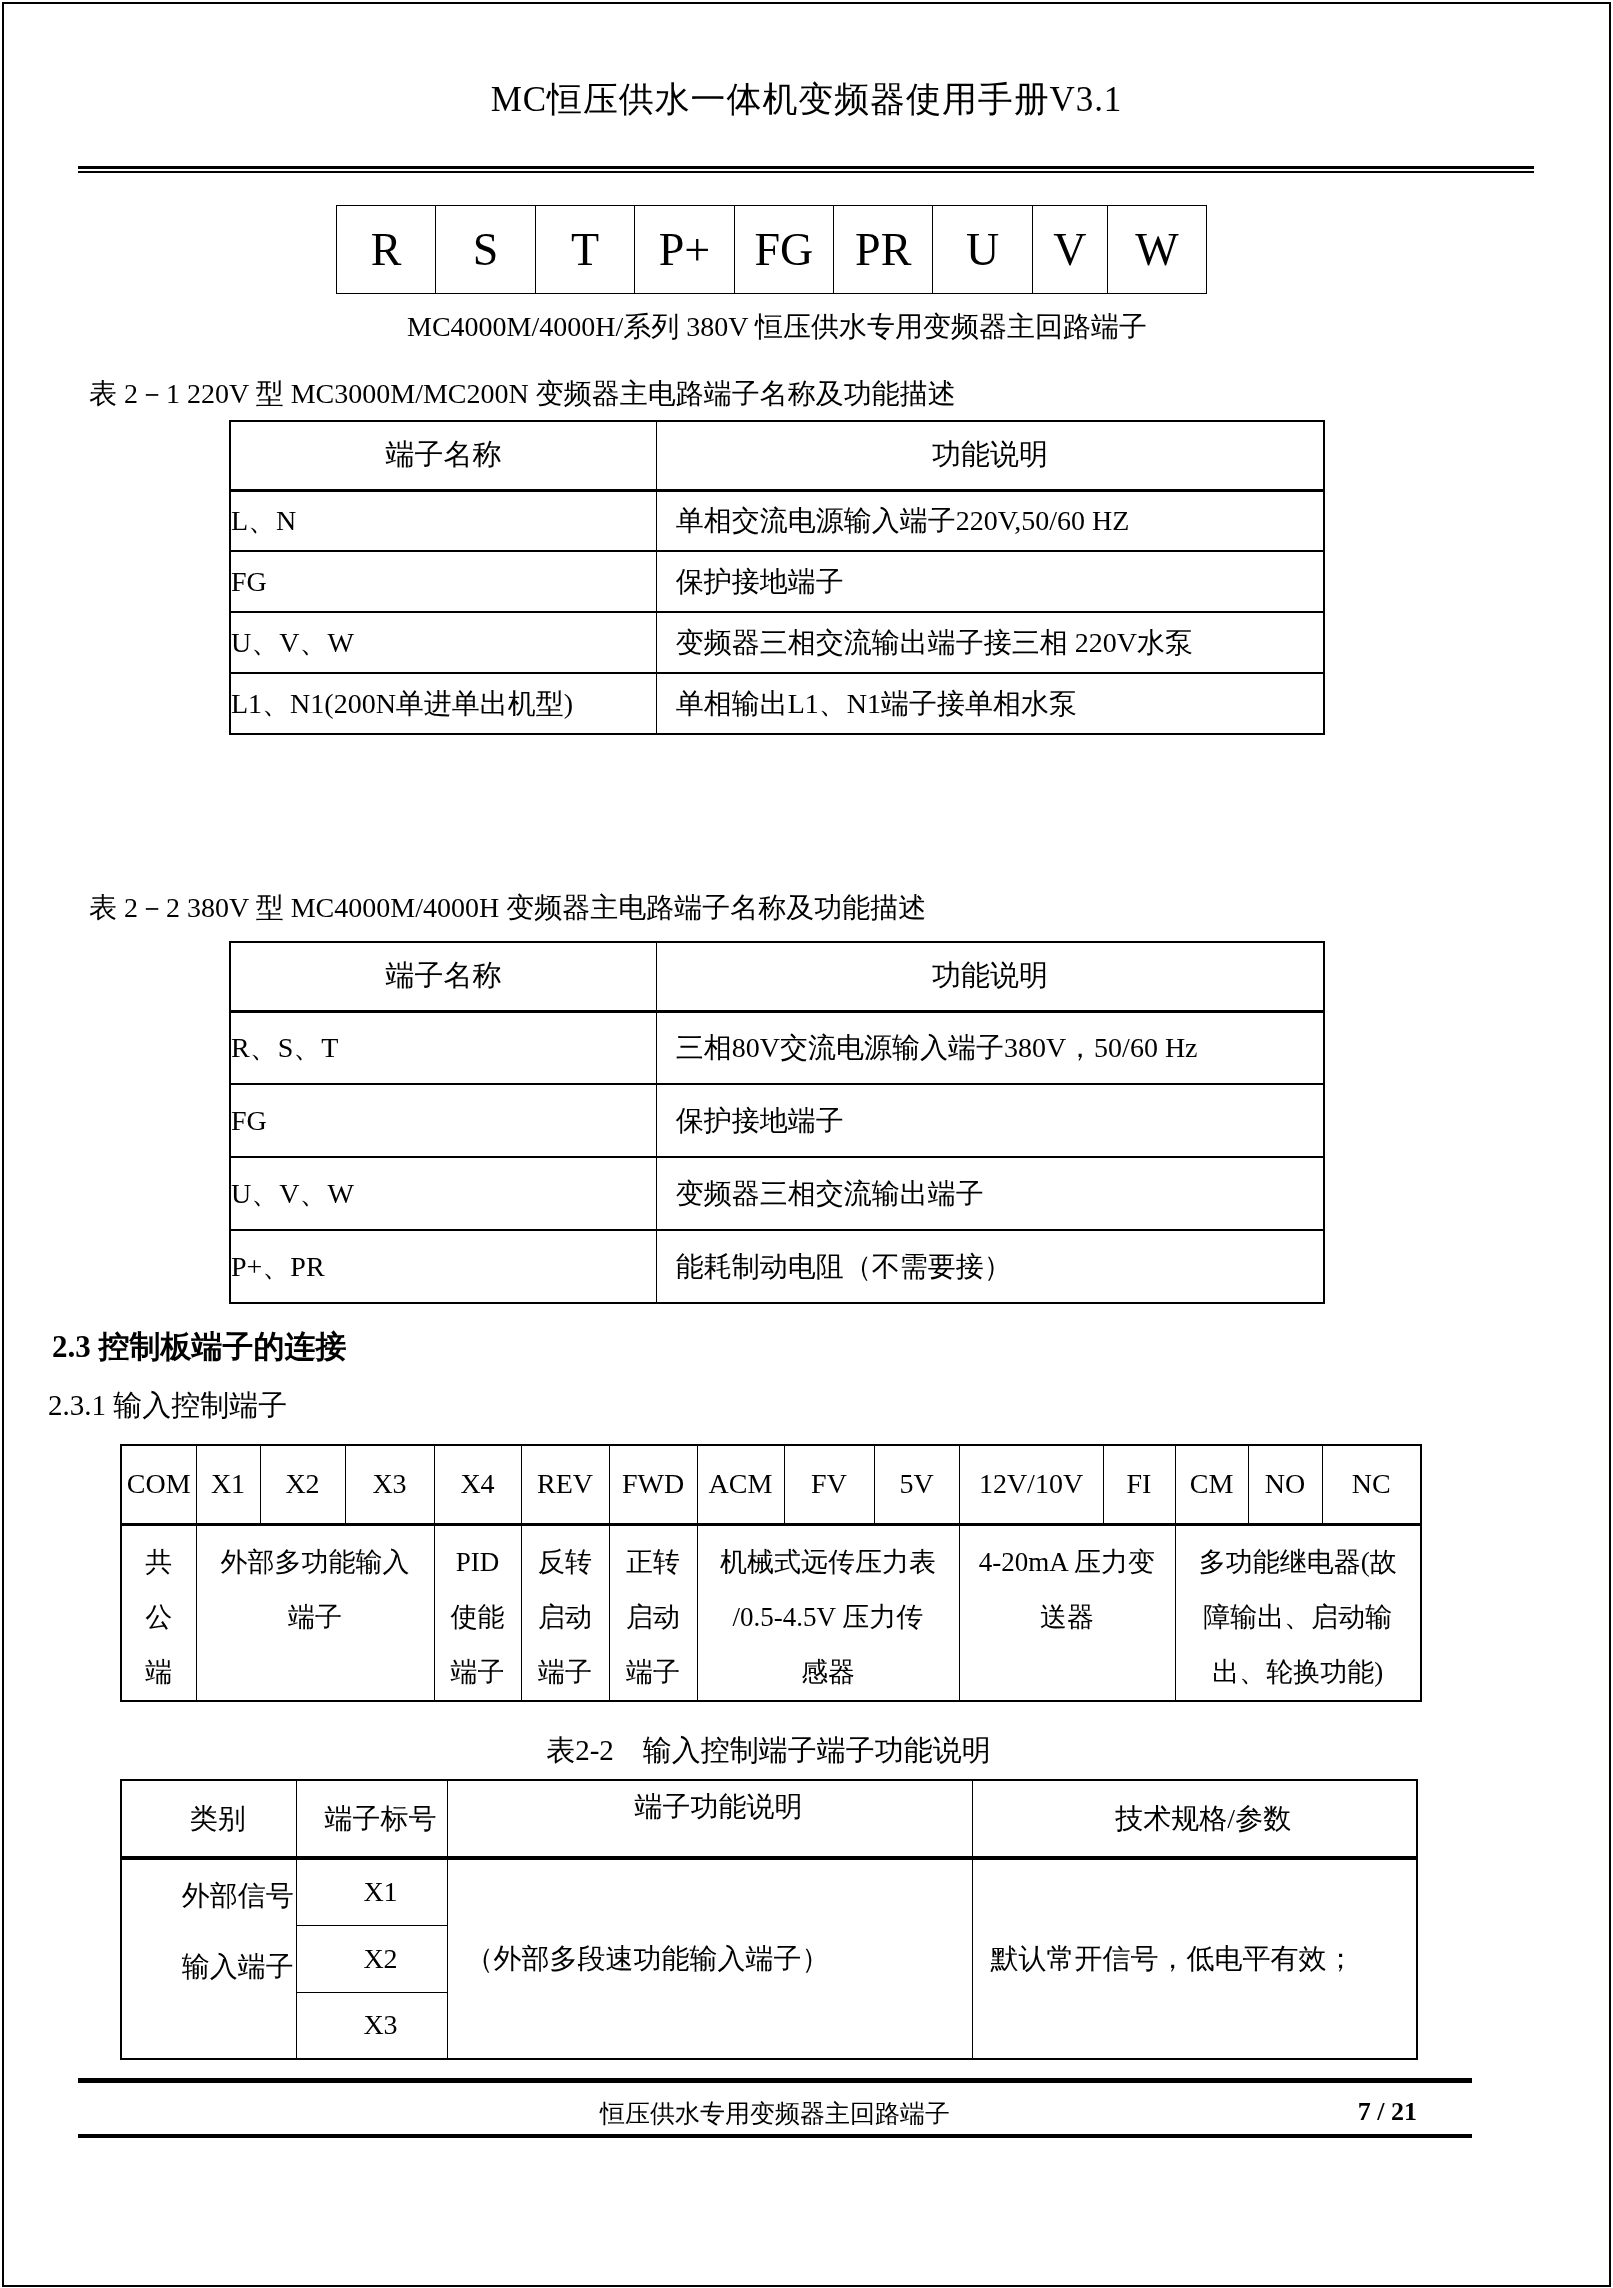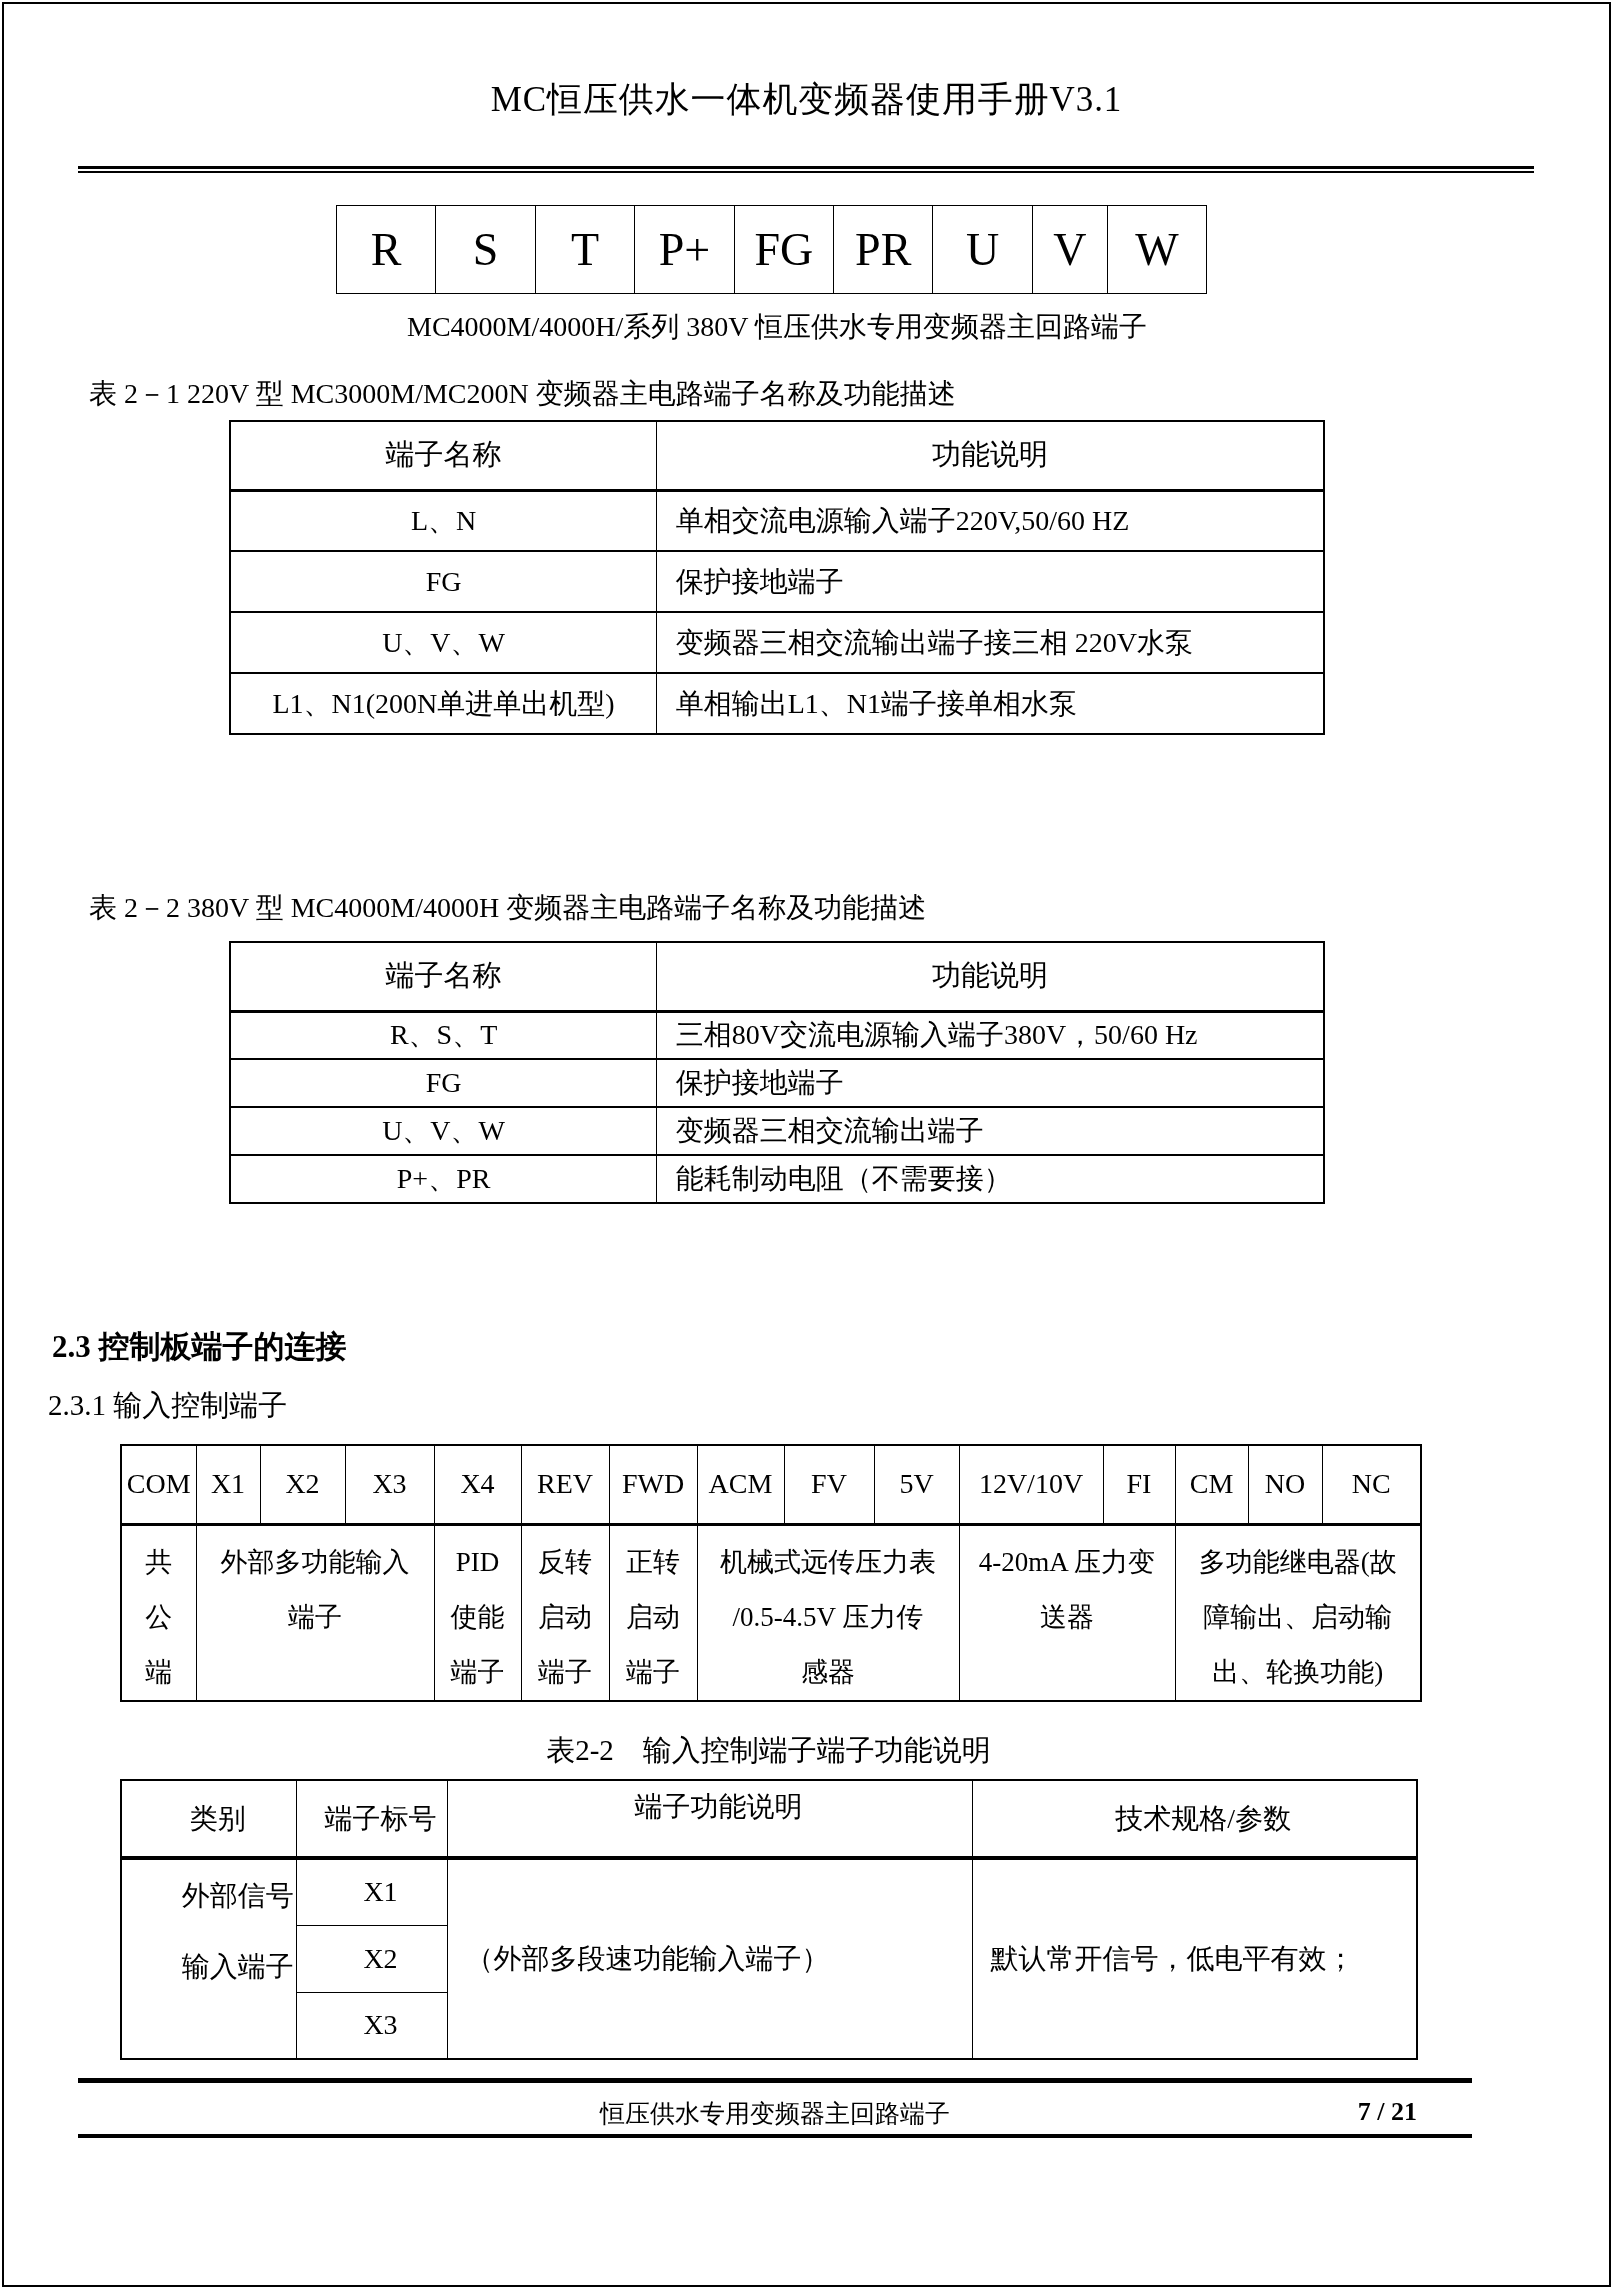--- a/index.html
+++ b/index.html
@@ -78,22 +78,22 @@
     border-top-width: 2.8px;
     border-bottom-width: 2.8px;
   }
   .data-table tr.head td {
     height: 69px;
     text-align: center;
     font-size: 29px;
     border-bottom-width: 3.7px;
   }
   #t220 tr.body td { height: 61px; }
-  #t380 tr.body td { height: 48px; }
-  .data-table td.cname { text-align: center; }
+  #t380 tr.body td { height: 73px; }
+  .data-table td.cname { text-align: left; }
   .data-table td.cdesc { text-align: left; padding-left: 18.5px; }
   .sec-23 {
     position: absolute;
     top: 1326px; left: 52px;
     font-size: 31px;
     font-weight: bold;
   }
   .sec-231 {
     position: absolute;
     top: 1386px; left: 48px;

